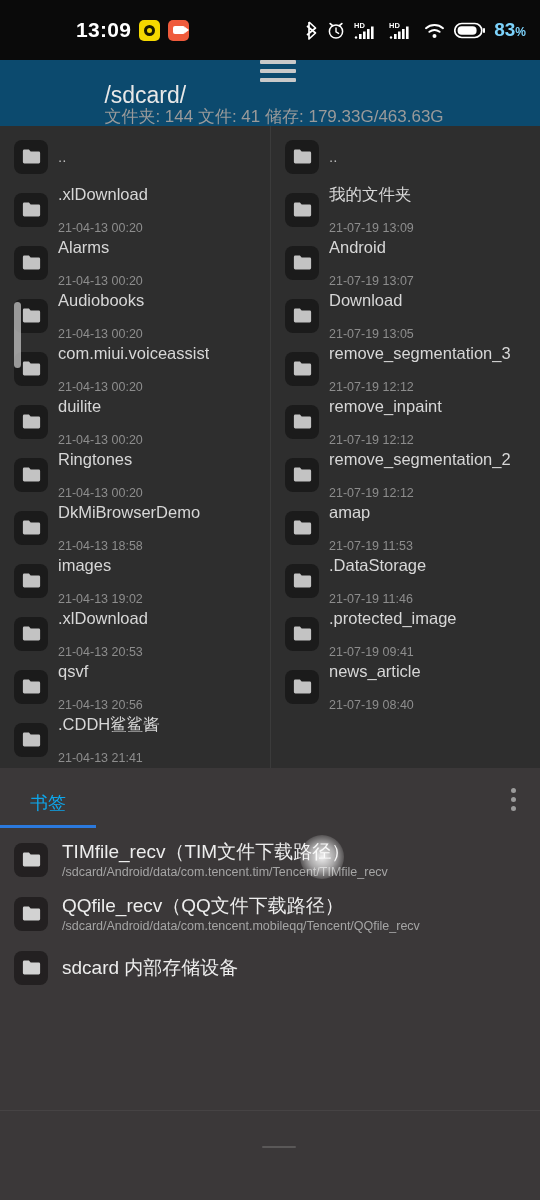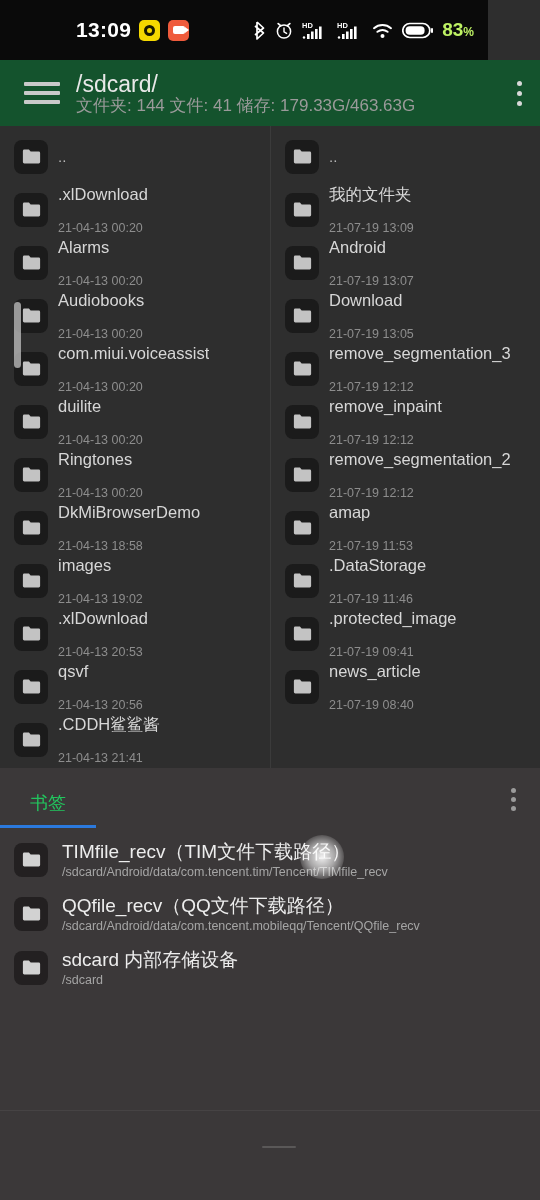--- a/index.html
+++ b/index.html
@@ -11,21 +11,21 @@
   }
   #screen {
     position:relative;
     width:540px; height:1200px;
     background:#2e2e2e;
     overflow:hidden;
   }
 
   
   #statusbar {
-    position:absolute; left:0; top:0; width:488px; height:60px;
+    position:absolute; left:0; top:0; width:540px; height:60px;
     background:#0a0a0a;
     display:flex; align-items:center;
   }
   #status-left {
     display:flex; align-items:center; gap:8px;
     margin-left:76px;
   }
   #clock { color:#fff; font-size:21px; font-weight:bold; letter-spacing:0.3px; }
   .notif-ico {
     width:21px; height:21px; border-radius:5px;
@@ -43,21 +43,21 @@
   }
   .notif-red .cam::after{
     content:""; position:absolute; right:-4px; top:1px;
     border-top:3px solid transparent; border-bottom:3px solid transparent;
     border-left:4px solid #fff;
   }
   #status-right {
     margin-left:auto; margin-right:14px;
     display:flex; align-items:center; gap:9px;
   }
-  #battery-pct { color:#bef264; font-size:19px; font-weight:bold; }
+  #battery-pct { color:#7dd3fc; font-size:19px; font-weight:bold; }
   #battery-pct .pc { font-size:12px; }
   .sb-ico { display:block; }
 
   
   #appbar {
     position:absolute; left:0; top:60px; width:540px; height:66px;
     background:#0a0a0a;
     display:flex; align-items:center;
   }
   #hamburger {
@@ -110,21 +110,21 @@
   }
 
   
   #sheet {
     position:absolute; left:0; top:768px; width:540px; height:432px;
     background:#3b3839;
   }
   #sheet-head {
     position:relative; height:58px; display:flex; align-items:center;
   }
-  #sheet-title { color:#22c55e; font-size:18px; margin-left:30px;margin-top:12px; }
+  #sheet-title { color:#0ea5e9; font-size:18px; margin-left:30px;margin-top:12px; }
   #sheet-menu {
     position:absolute; right:24px; top:20px;
     display:flex; flex-direction:column; gap:4px; align-items:center; cursor:pointer;
   }
   #sheet-menu i { width:5px; height:5px; border-radius:50%; background:#9b9b9b; display:block; }
   #tab-underline {
     position:absolute; left:0; top:57px; width:96px; height:3px;
   }
   #sheet-list { padding-top:7px; }
   .brow {
@@ -204,21 +204,21 @@
       </svg>
       <svg class="sb-ico" width="31" height="17" viewBox="0 0 31 17">
         <rect x="0.8" y="1.5" width="27" height="14" rx="7" fill="none" stroke="#fff" stroke-width="1.7"></rect>
         <rect x="3.6" y="4.2" width="19" height="8.6" rx="4" fill="#fff"></rect>
         <rect x="29" y="6" width="2" height="5" rx="1" fill="#fff"></rect>
       </svg>
       <span id="battery-pct"><span>83</span><span class="pc">%</span></span>
     </div>
   </div>
 
-  <div id="appbar" style="background: #14532d;">
+  <div id="appbar" style="background: #0c4a6e; flex-direction: column;">
     <div id="hamburger">
       <i></i>
         <i></i>
         <i></i>
     </div>
     <div id="titlewrap">
       <div id="path-title">/sdcard/</div>
       <div id="path-sub">文件夹: 144  文件: 41  储存: 179.33G/463.63G</div>
     </div>
     <div id="appbar-menu">
@@ -521,21 +521,20 @@
           </div>
         </div>
         <div class="brow">
           <div class="bico">
             <svg width="21" height="17.22" viewBox="0 0 24 20">
               <path d="M2 3.4 a1.6 1.6 0 0 1 1.6-1.6 H9 l2 2.4 H20.4 A1.6 1.6 0 0 1 22 5.8 V16.4 A1.6 1.6 0 0 1 20.4 18 H3.6 A1.6 1.6 0 0 1 2 16.4 Z" fill="#d2d2d2"></path>
             </svg>
           </div>
           <div>
             <div class="bname">sdcard 内部存储设备</div>
-            <div class="bpath">/sdcard</div>
           </div>
         </div>
       </div>
   </div>
 
   <div id="touch-glow"></div>
   <div id="faint-rule"></div>
   <div id="nav-handle"></div>
 
 </div>

